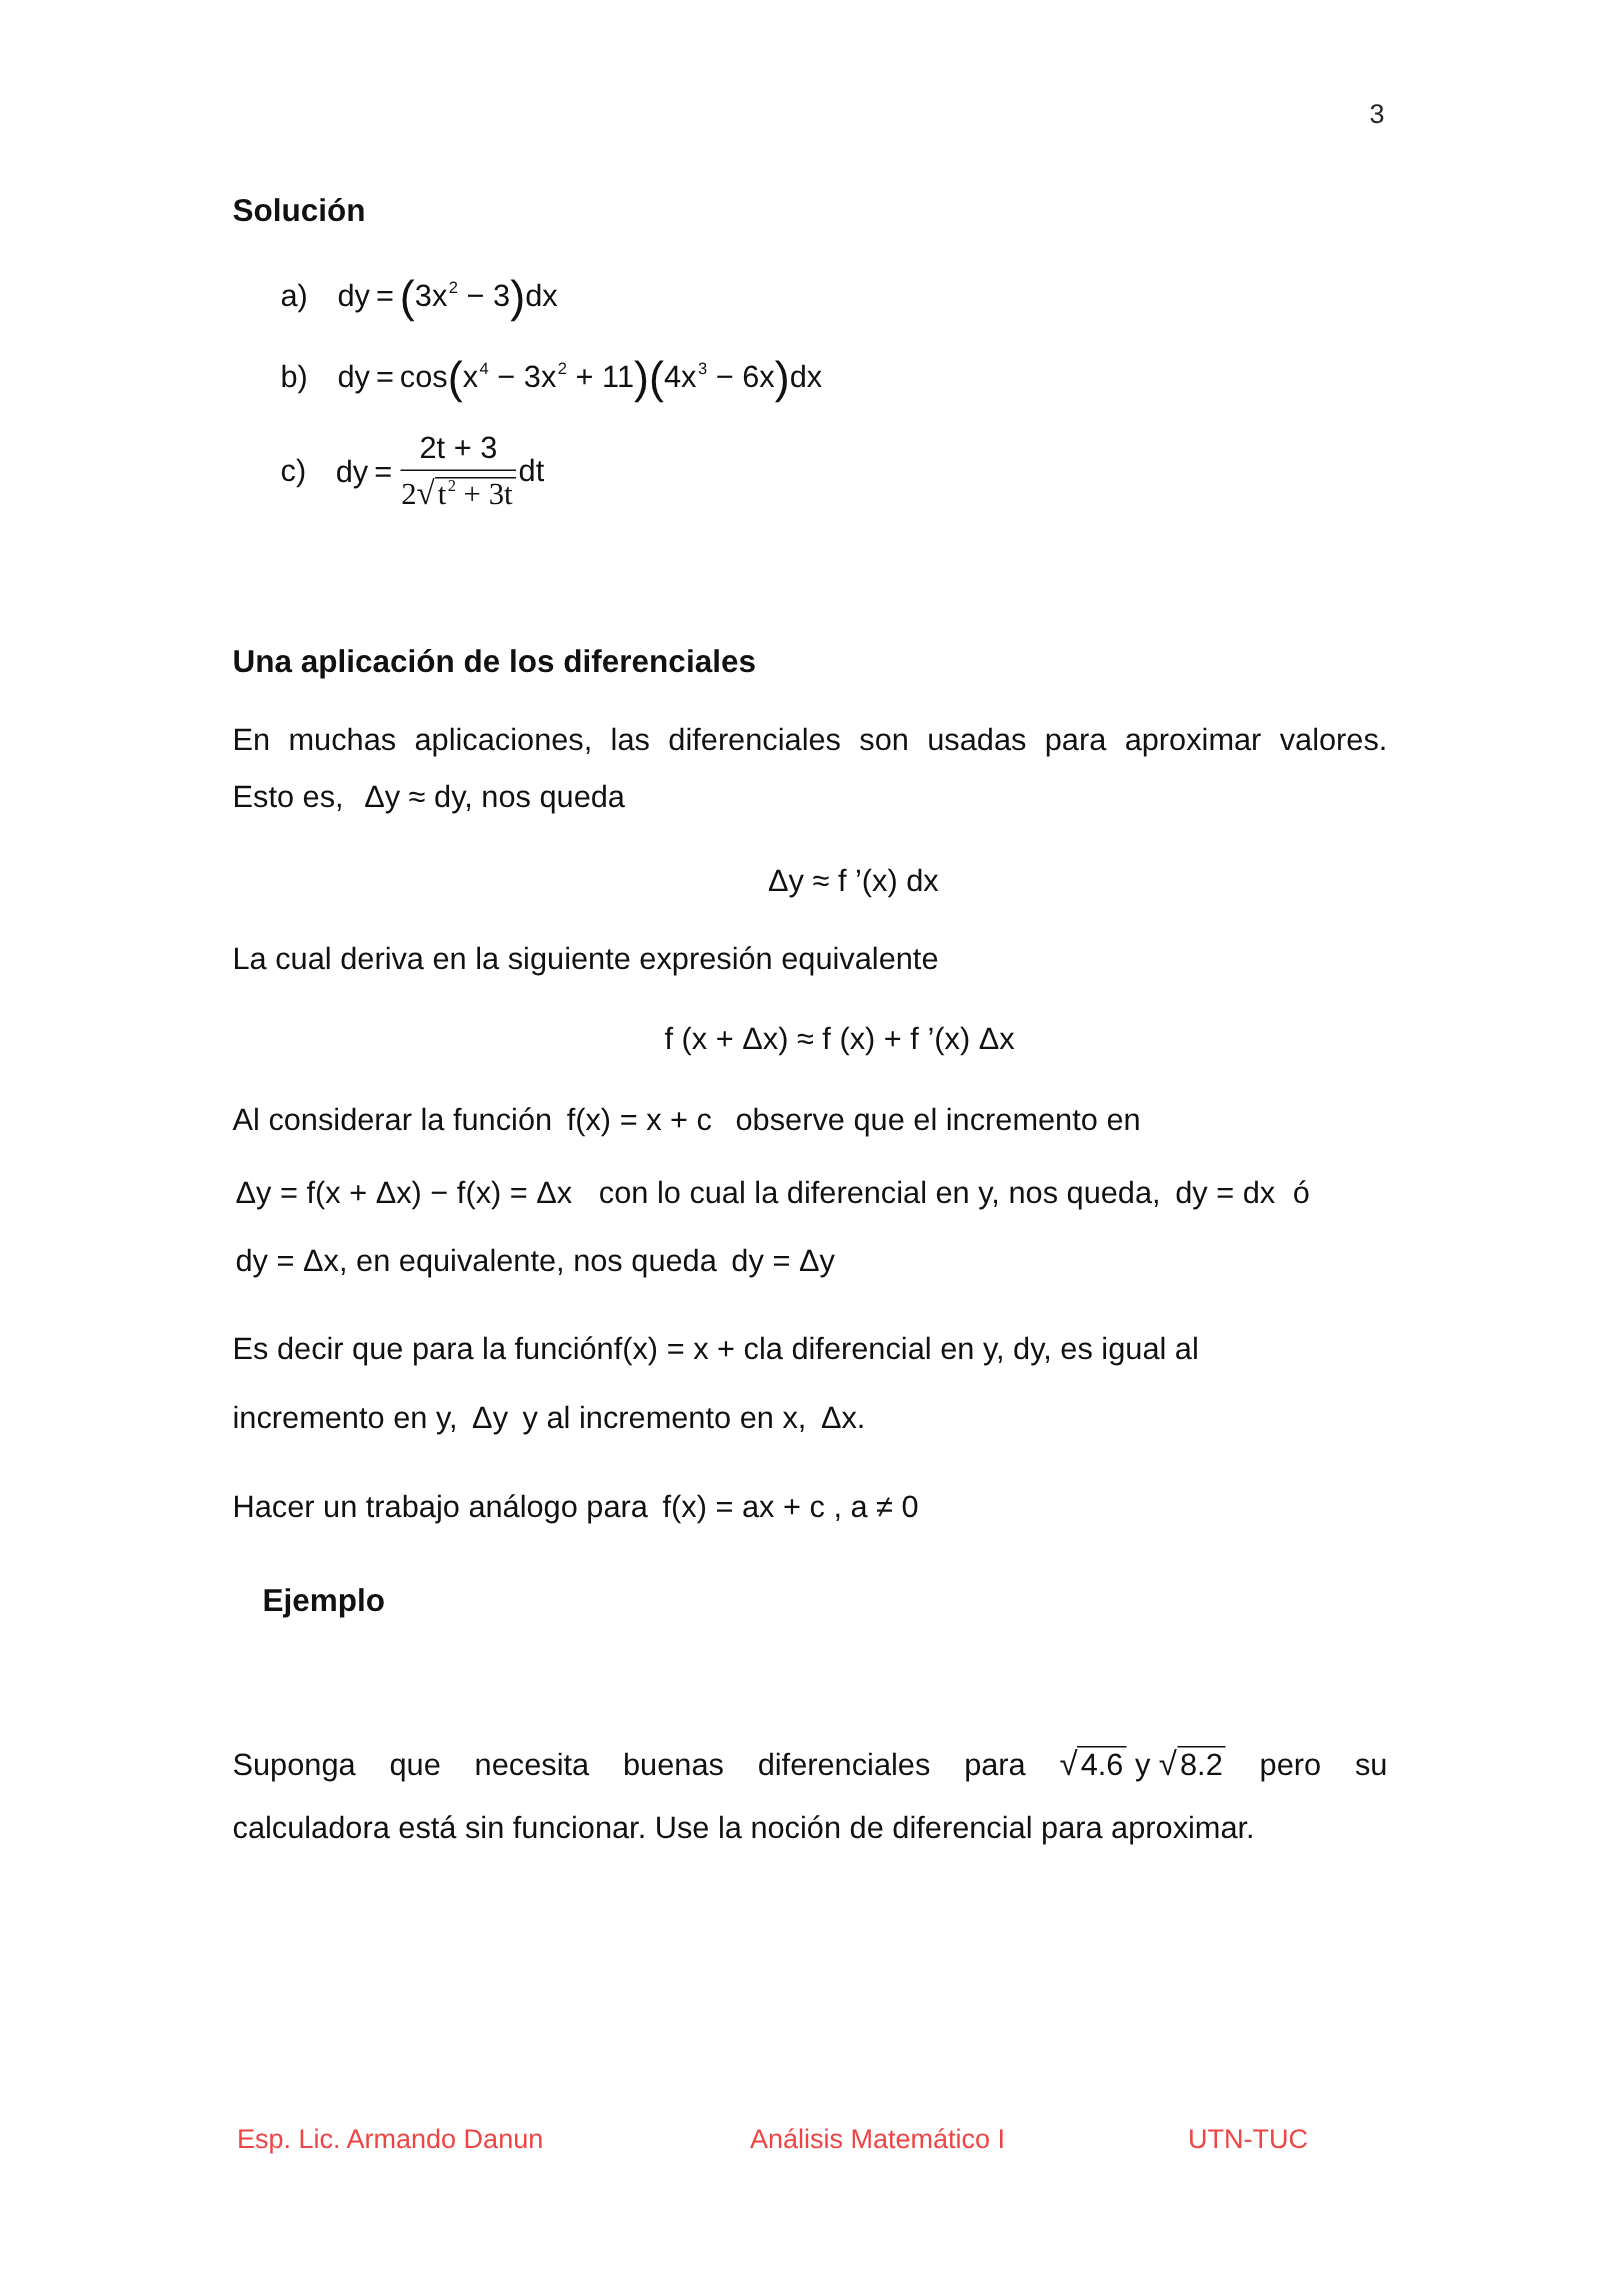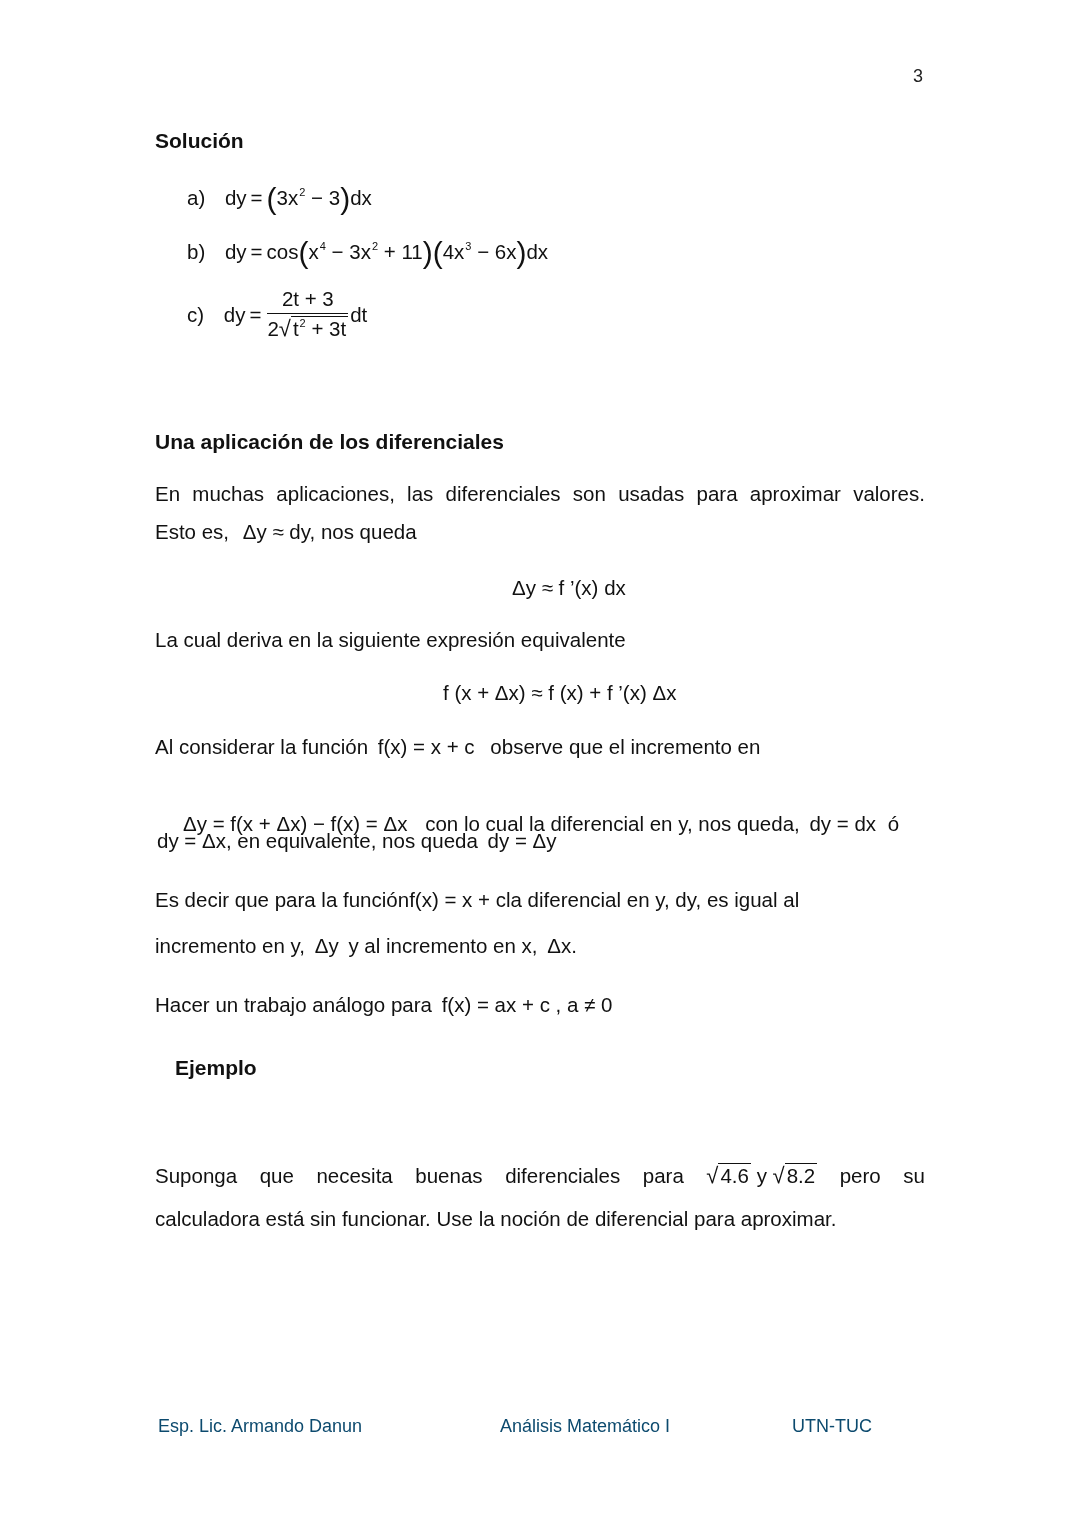--- a/index.html
+++ b/index.html
@@ -9,26 +9,26 @@
     }
     .abs { position:absolute; white-space:nowrap; }
     .page-num { left:913px; top:66px; font-size:18px; color:#222; }
     .heading { font-weight:bold; font-size:21px; }
     .math { font-family:"Liberation Sans", sans-serif; }
     .op { margin:0 4px; }
     .sup { font-size:11px; vertical-align:9px; margin-left:1px; }
     .big-paren { font-size:30px; font-weight:lighter; vertical-align:-4px; line-height:1; }
     .frac { display:inline-block; vertical-align:middle; text-align:center; margin:0 2px; }
     .frac .num { display:block; padding:0 4px 2px; border-bottom:1.5px solid #111; }
-    .frac .den { display:block; padding-top:2px; }
+    .frac .den { display:block; padding-top:2px;font-family:Liberation Serif, serif; }
     .sqrt { display:inline-block; }
     .sqrt .rad { font-size:22px; }
     .sqrt .under { border-top:1.5px solid #111; padding:0 2px; }
     .justify { width:770px; display:flex; justify-content:space-between; }
-    .footer { font-size:18px; color:#0c4a6e; top:1416px; }
+    .footer { font-size:18px; color:#ef4444; top:1416px; }
   </style>
 </head>
 <body>
 
 <div class="abs page-num">3</div>
 
 <div class="abs heading" style="left:155px; top:129px;">Solución</div>
 
 <div class="abs math" style="left:187px; top:184px;">
   <span>a)</span>
@@ -72,21 +72,21 @@
 
 <div class="abs" style="left:155px; top:628px;">La cual deriva en la siguiente expresión equivalente</div>
 
 <div class="abs" style="left:443px; top:681px;">f (x + Δx) ≈  f (x) +  f ’(x) Δx</div>
 
 <div class="abs" style="left:155px; top:735px;">
   <span>Al considerar la función</span>
   <span style="margin-left:4px">f(x) = x + c</span>
   <span style="margin-left:10px">observe que el incremento en</span>
 </div>
-<div class="abs" style="left:157px; top:812px;margin-left:26px;">
+<div class="abs" style="left:157px; top:784px;">
   <span>Δy = f(x + Δx) − f(x) = Δx</span>
   <span style="margin-left:12px">con lo cual la diferencial en y, nos queda,</span>
   <span style="margin-left:4px">dy = dx</span>
   <span style="margin-left:6px">ó</span>
 </div>
 <div class="abs" style="left:157px; top:829px;">
   <span>dy = Δx</span><span>, en equivalente, nos queda</span>
   <span style="margin-left:4px">dy = Δy</span>
 </div>
 

